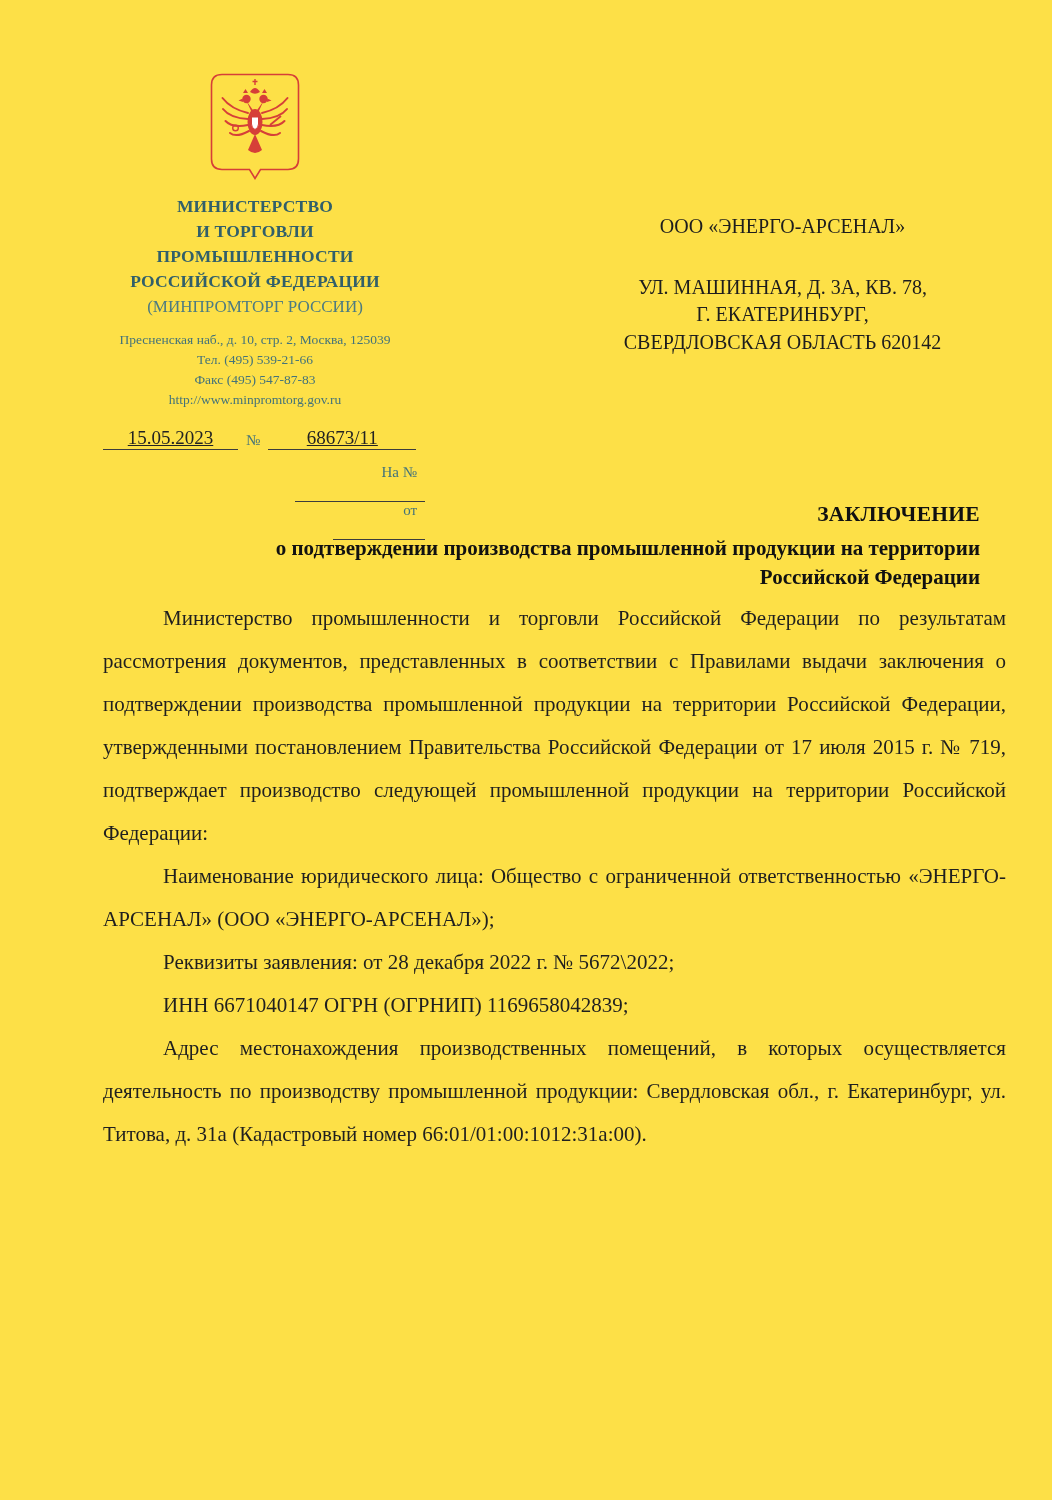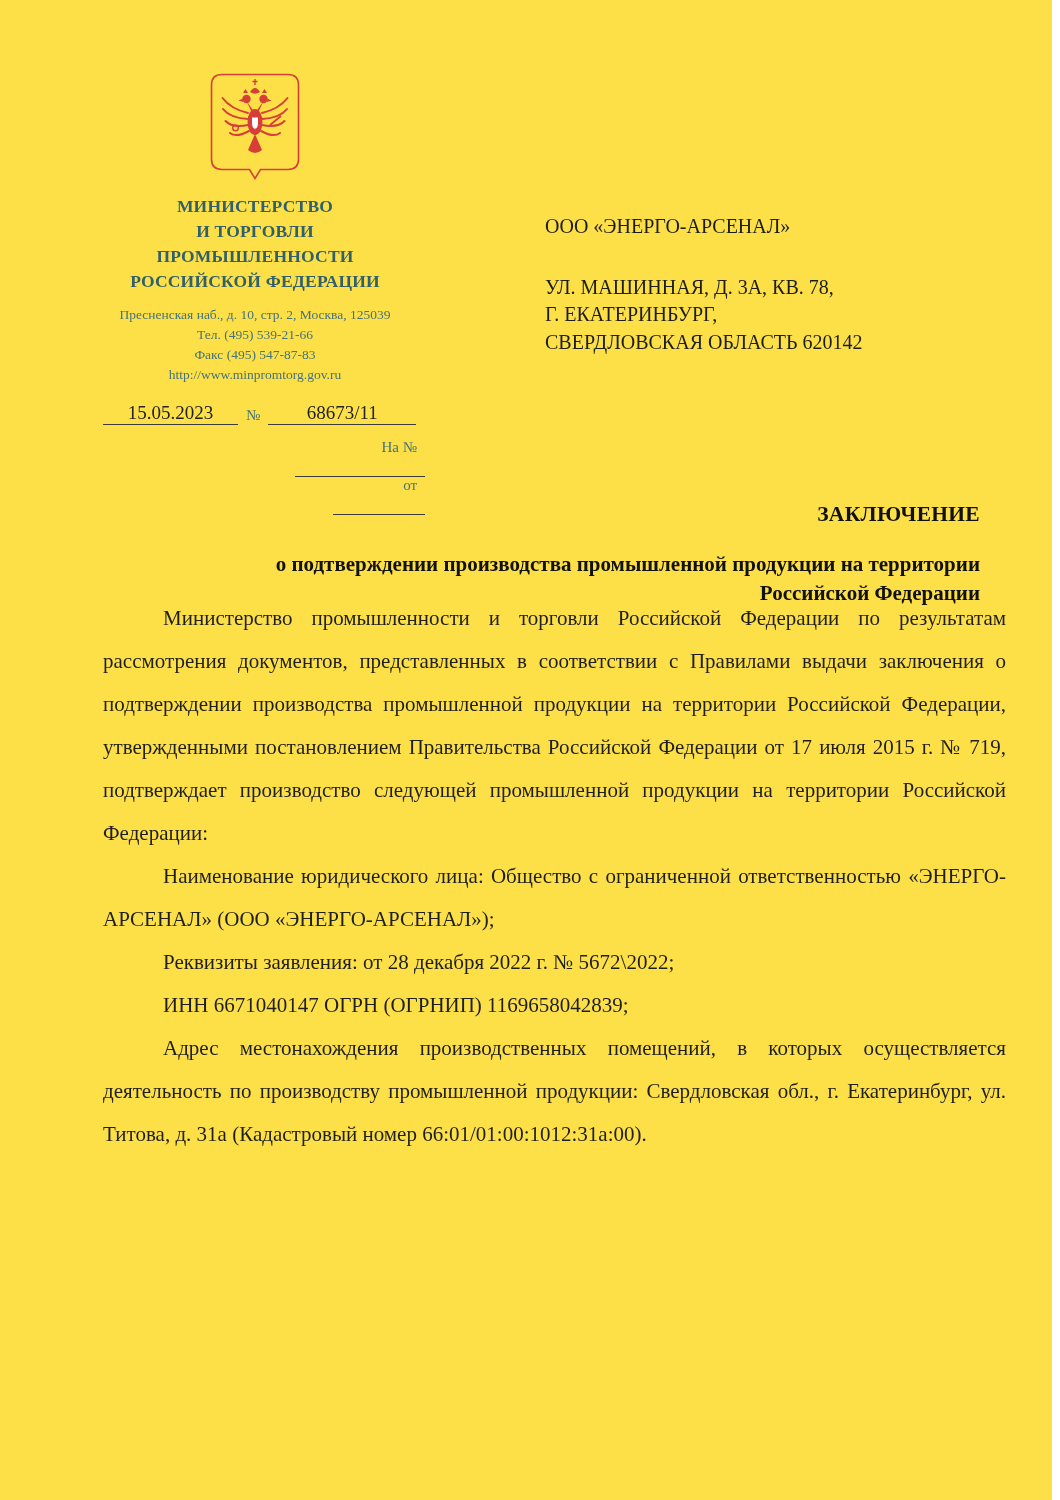--- a/index.html
+++ b/index.html
@@ -56,53 +56,54 @@
     align-items: flex-end;
     margin-top: 14px;
     padding-left: 18px;
     flex-direction: column;
   }
   .uline {
     border-bottom: 1.5px solid #3c3c3c;
     text-align: center;
     min-height: 20px;
     box-sizing: border-box;
+    text-decoration: underline;
   }
   .ref-date   { width: 135px; font-size: 19px; color: #222; }
   .ref-num    { width: 148px; font-size: 19px; color: #222; }
   .ref-label  { font-size: 15px; color: var(--contact-teal, #44737a); padding: 0 8px 1px 8px; }
   .ref-label2 { font-size: 15px; color: var(--contact-teal, #44737a); padding: 0 8px 1px 0; }
   .blank1 { width: 130px; }
   .blank2 { width: 92px; margin-left: 4px; }
 
   
   .header-right {
     position: absolute;
     left: 545px;
     top: 213px;
     width: 475px;
-    text-align: left;
+    text-align: center;
     font-size: 20px;
     line-height: 27.5px;
     color: #1d1d1d;
   }
   .recipient-name { margin-bottom: 33px; }
 
   
   .doc-title {
     position: absolute;
     top: 501px;
     left: 80px;
     width: 900px;
     text-align: right;
     font-weight: bold;
     color: #111;
   }
   .doc-heading { font-size: 21.5px; line-height: 26px; letter-spacing: 0.3px; }
-  .doc-subtitle { margin-top: 23px; font-size: 21px; line-height: 28.5px; }
+  .doc-subtitle { margin-top: 7px; font-size: 21px; line-height: 28.5px; }
 
   
   .doc-body {
     position: absolute;
     left: 103px;
     top: 597px;
     width: 903px;
     font-size: 21px;
     line-height: 43px;
     text-align: justify;
@@ -158,20 +159,21 @@
         <path d="M42.5,45 H49.5 V52 Q49.5,56 46,57.5 Q42.5,56 42.5,52 Z" fill="#ffffff" stroke="currentColor" stroke-width="1"></path>
       </svg>
     </span>
 
     <div class="ministry-name">
       <div>МИНИСТЕРСТВО</div>
       <div>И ТОРГОВЛИ</div>
       <div>ПРОМЫШЛЕННОСТИ</div>
       <div>РОССИЙСКОЙ ФЕДЕРАЦИИ</div>
     </div>
+    <div class="ministry-short">(МИНПРОМТОРГ РОССИИ)</div>
 
     <div class="contact-block">
       <div>Пресненская наб., д. 10, стр. 2, Москва, 125039</div>
       <div>Тел. (495) 539-21-66</div>
       <div>Факс (495) 547-87-83</div>
       <div>http://www.minpromtorg.gov.ru</div>
     </div>
 
     <div class="ref-row1">
       <span class="uline ref-date">15.05.2023</span>

